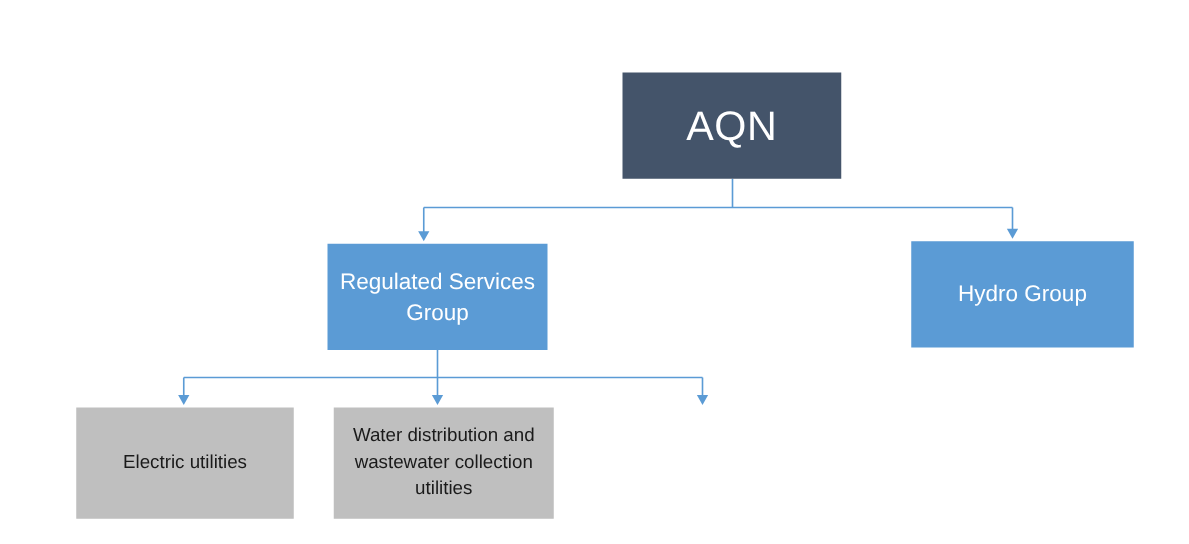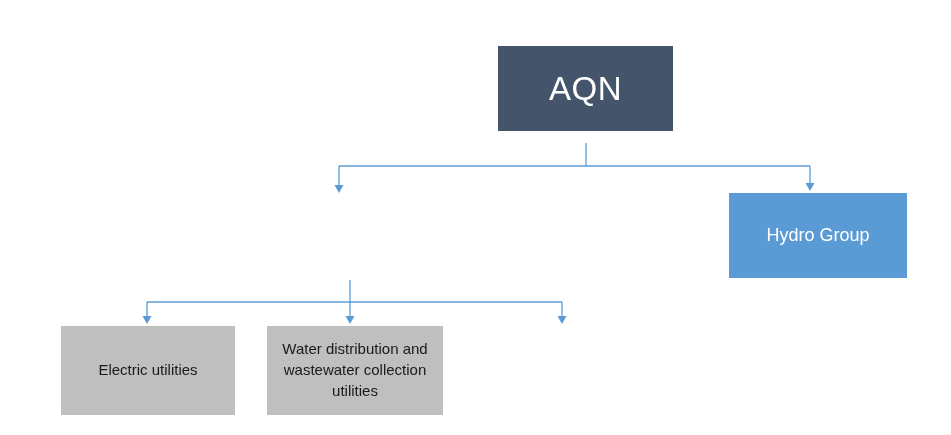--- a/index.html
+++ b/index.html
@@ -46,21 +46,21 @@
     padding: 0 8px;
   }
   .node-leaf {
     background: var(--leaf-fill, #bfbfbf);
     color: var(--leaf-text, #1a1a1a);
     font-size: 15px;
     line-height: 1.38;
     padding: 0 10px;
   }
   
-  #node-aqn        { left: 498px; top:  46px; width: 175px; height: 85px; }
+  #node-aqn        { left: 498px; top:  58px; width: 175px; height: 85px; }
   #node-regulated  { left: 262px; top: 195px; width: 176px; height: 85px; }
   #node-hydro      { left: 729px; top: 193px; width: 178px; height: 85px; }
   #node-electric   { left:  61px; top: 326px; width: 174px; height: 89px; }
   #node-water      { left: 267px; top: 326px; width: 176px; height: 89px; }
   #node-gas        { left: 481px; top: 326px; width: 176px; height: 89px; }
 </style>
 </head>
 <body>
 
 <div class="canvas">
@@ -85,20 +85,23 @@
       <polygon points="142.5,316 151.5,316 147,324"></polygon>
       <polygon points="345.5,316 354.5,316 350,324"></polygon>
       <polygon points="557.5,316 566.5,316 562,324"></polygon>
     </g>
   </svg>
 
   <div class="node node-root" id="node-aqn">
     <span>AQN</span>
   </div>
 
+  <div class="node node-branch" id="node-regulated">
+    <span>Regulated Services Group</span>
+  </div>
 
   <div class="node node-branch" id="node-hydro">
     <span>Hydro Group</span>
   </div>
 
   <div class="node node-leaf" id="node-electric">
     <span>Electric utilities</span>
   </div>
 
   <div class="node node-leaf" id="node-water">

